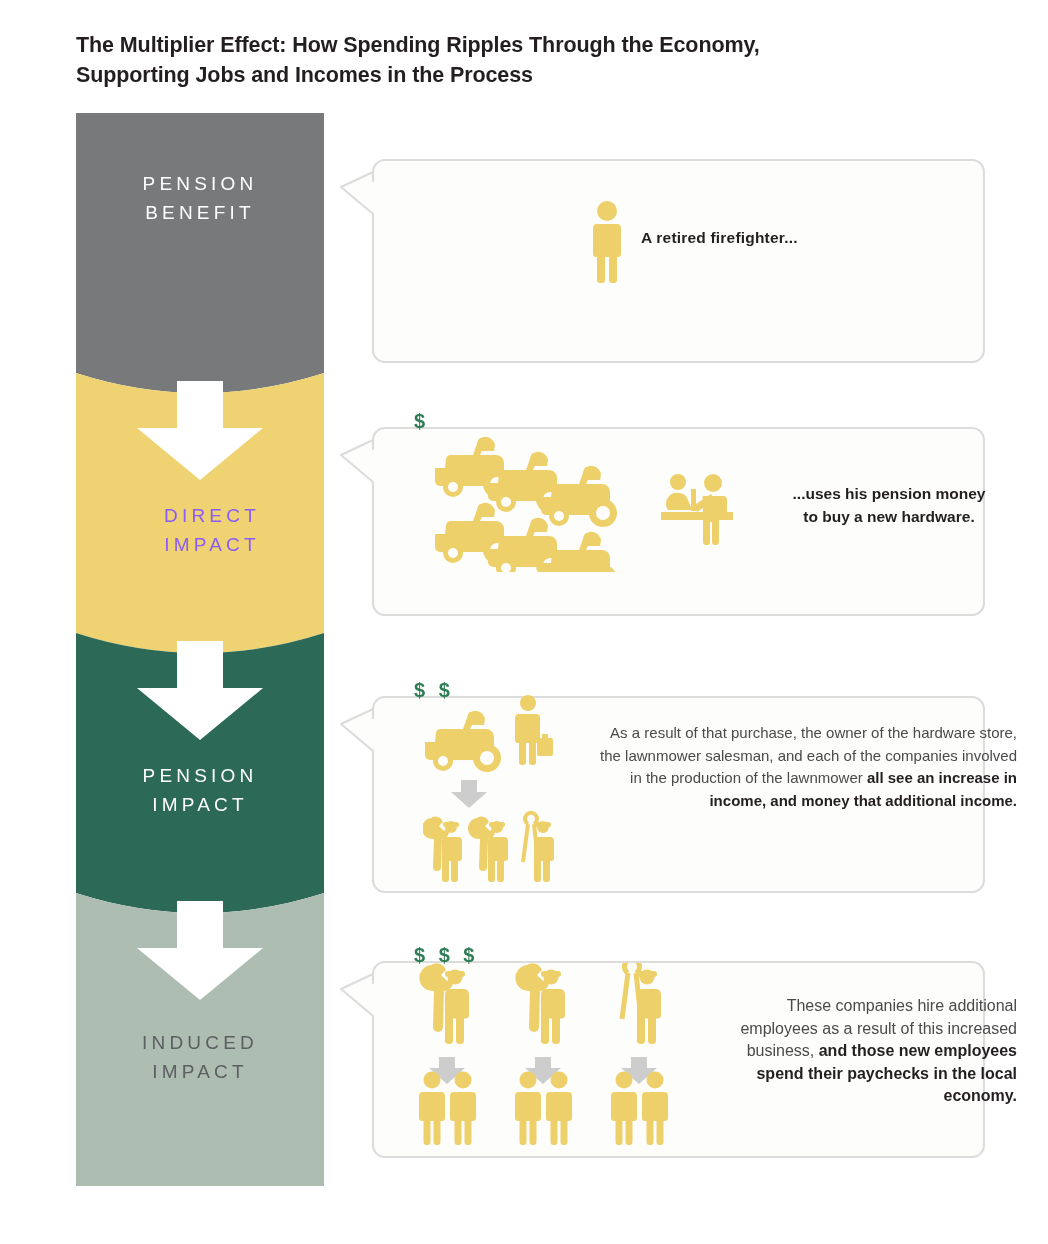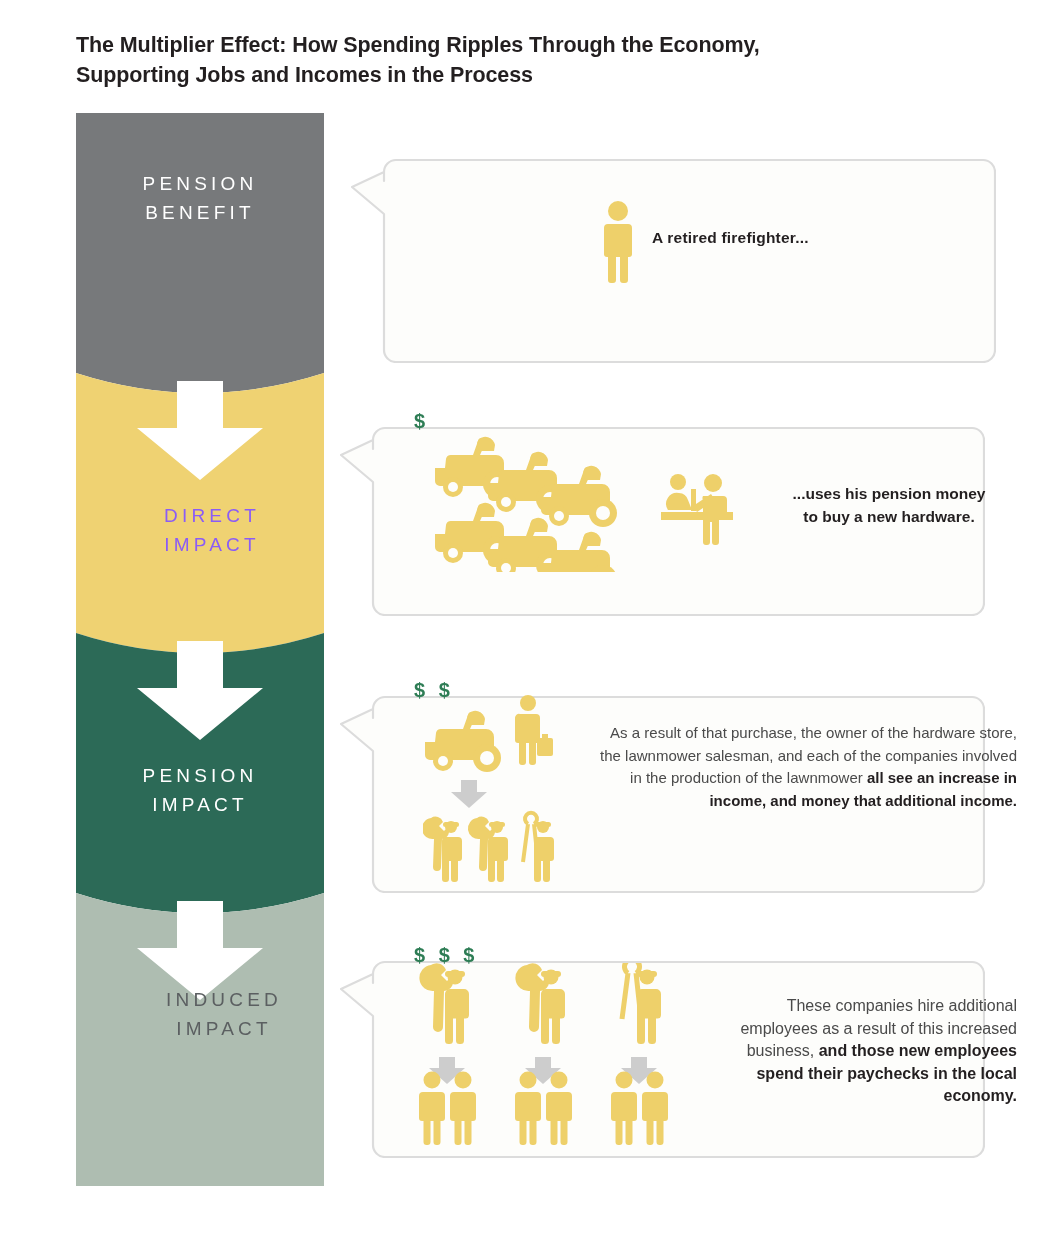--- a/index.html
+++ b/index.html
@@ -23,41 +23,41 @@
   .funnel{position:absolute;left:76px;top:113px;width:209px;height:1073px;}
   .funnel svg{display:block;}
   .band-label{
     position:absolute;width:248px;text-align:center;
     font-size:19px;letter-spacing:4.2px;line-height:29px;
     font-weight:400;pointer-events:none;
   }
   .band-label.l1{top:56px;color:#ffffff;}
   .band-label.l2{top:388px;color:#8b5cf6;margin-left:12px;}
   .band-label.l3{top:648px;color:#ffffff;}
-  .band-label.l4{top:872px;color:#5b5f61;padding-left:24px;}
+  .band-label.l4{top:915px;color:#5b5f61;}
 
   
   .callout{position:absolute;}
   .callout .bubble-svg{position:absolute;left:0;top:0;}
   .callout .inner{position:absolute;left:33px;top:0;right:0;bottom:0;}
 
   .money{
     position:absolute;font-family:"Liberation Sans",sans-serif;
     font-weight:bold;font-size:20px;color:#2e7d55;letter-spacing:4px;
   }
 
   .ctext{
     position:absolute;color:#3b3b3b;
     font-family:"Liberation Sans",sans-serif;
   }
   .ctext.bold-all{font-weight:bold;}
   .ctext b{font-weight:bold;color:#231f20;}
 
   
-  #callout-1{left:351px;top:129px;width:645px;height:234px;}
+  #callout-1{left:340px;top:129px;width:645px;height:234px;}
   #c1-person{position:absolute;left:216px;top:71px;}
   #c1-text{left:268px;top:100px;width:330px;text-align:left;
            font-size:15.5px;font-weight:bold;letter-spacing:0.2px;color:#231f20;}
 
   
   #callout-2{left:340px;top:397px;width:645px;height:219px;}
   #c2-money{left:41px;top:13px;}
   #c2-mowers{position:absolute;left:60px;top:35px;}
   #c2-counter{position:absolute;left:288px;top:75px;}
   #c2-text{left:392px;top:85px;width:248px;text-align:center;

